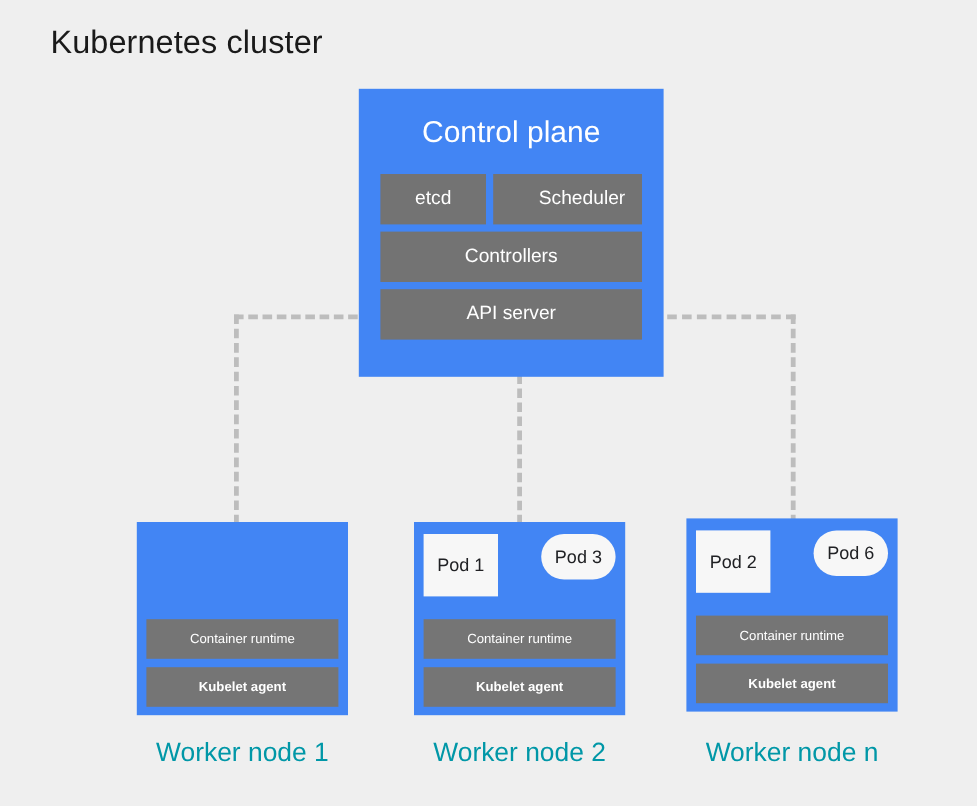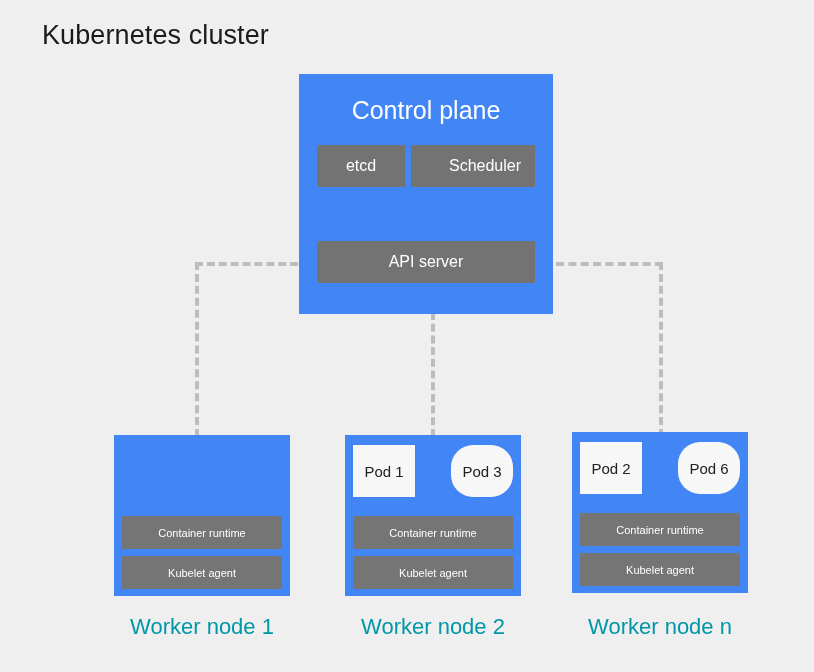--- a/index.html
+++ b/index.html
@@ -115,24 +115,24 @@
     display: flex;
     align-items: center;
     justify-content: center;
     font-size: 11px;
     box-sizing: border-box;
     white-space: nowrap;
   }
   
   .pod-single { left: 58px; top: 10px; width: 60px; height: 52px; }
   .pod-left   { left: 8px;  top: 10px; width: 62px; height: 52px; }
-  .pod-right  { left: 106px; top: 10px; width: 62px; height: 52px; border-radius: 22px; }
+  .pod-right  { left: 106px; top: 10px; width: 62px; height: 38px; border-radius: 22px; }
 
   .bar-runtime { left: 8px; top: 81px;  width: 160px; height: 33px; }
-  .bar-kubelet { left: 8px; top: 121px; width: 160px; height: 33px; }
+  .bar-kubelet { left: 8px; top: 121px; width: 160px; height: 33px; font-weight: bold; }
 
   
   .node-caption {
     position: absolute;
     color: #0097a7;
     font-size: 22px;
     font-weight: 400;
     text-align: center;
     white-space: nowrap;
   }
@@ -153,20 +153,21 @@
   <div class="dash-h" id="conn-right-h"></div>
   <div class="dash-v" id="conn-right-v"></div>
 
   <div class="blue-panel" id="control-plane">
     <div class="cp-title">Control plane</div>
 
     <div class="gray-box" id="cp-etcd">etcd</div>
 
     <div class="gray-box" id="cp-sched">Scheduler</div>
 
+    <div class="gray-box" id="cp-ctrl">Controllers</div>
 
     <div class="gray-box" id="cp-api">API server</div>
   </div>
 
   <div class="blue-panel" id="worker-1">
     <div class="node-bar bar-runtime">Container runtime</div>
     <div class="node-bar bar-kubelet">Kubelet agent</div>
   </div>
   <div class="node-caption" id="caption-1">Worker node 1</div>
 

